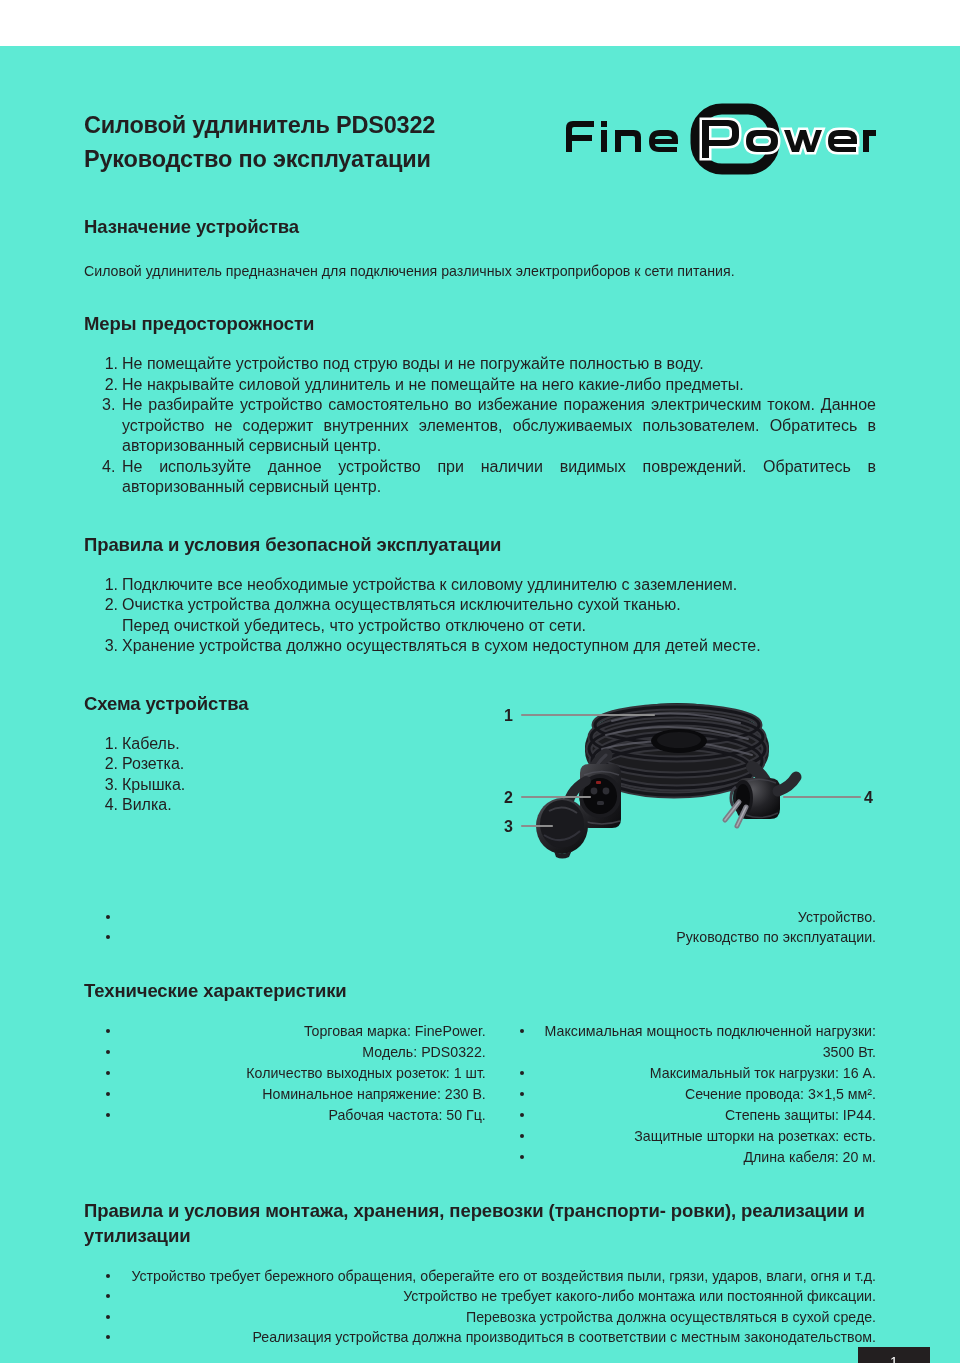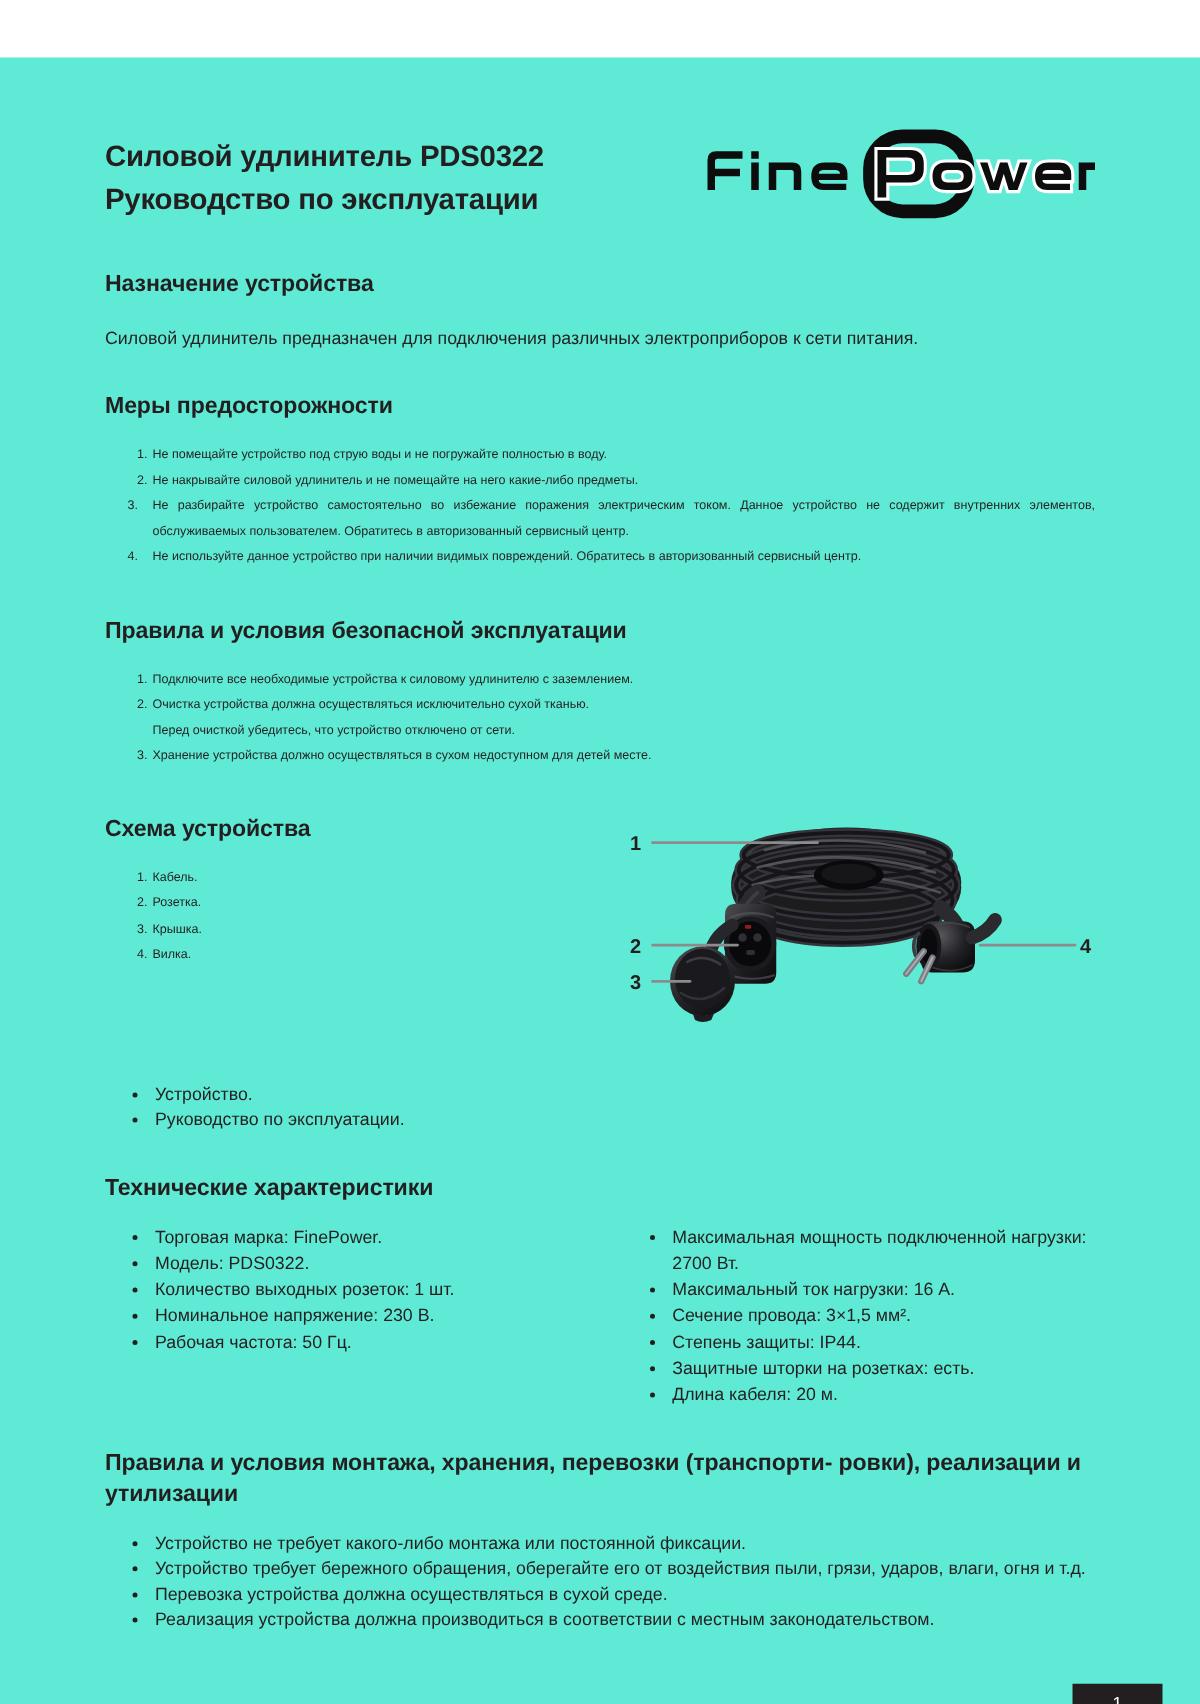--- a/index.html
+++ b/index.html
@@ -70,21 +70,21 @@
 
   
   ol.num-list {
     margin: 0;
     padding: 0 0 0 38px;
     list-style: none;
     counter-reset: li;
   }
   ol.num-list > li {
     position: relative;
-    font-size: 10px;
+    font-size: 16px;
     line-height: 20.5px;
     color: #231f20;
     counter-increment: li;
     margin: 0;
     padding-left: 0;
   }
   ol.num-list > li::before {
     content: counter(li) ".";
     position: absolute;
     left: -20px;
@@ -98,20 +98,21 @@
   }
   ol.num-list > li .cont {
     display: block;
   }
 
   
   ul.bullet-list {
     margin: 0;
     padding: 0 0 0 40px;
     list-style: none;
+    text-align: right;
   }
   ul.bullet-list > li {
     position: relative;
     font-size: 14.2px;
     line-height: 20.5px;
     color: #231f20;
   }
   ul.bullet-list > li::before {
     content: "";
     position: absolute;
@@ -404,39 +405,39 @@
         <ul class="bullet-list">
           <li>Торговая марка: FinePower.</li>
           <li>Модель: PDS0322.</li>
           <li>Количество выходных розеток: 1 шт.</li>
           <li>Номинальное напряжение: 230 В.</li>
           <li>Рабочая частота: 50 Гц.</li>
         </ul>
       </div>
       <div class="col-right">
         <ul class="bullet-list">
-          <li>Максимальная мощность подключенной нагрузки: 2700 Вт.</li>
+          <li>Максимальная мощность подключенной нагрузки: 3500 Вт.</li>
           <li>Максимальный ток нагрузки: 16 А.</li>
           <li>Сечение провода: 3×1,5 мм².</li>
           <li>Степень защиты: IP44.</li>
           <li>Защитные шторки на розетках: есть.</li>
           <li>Длина кабеля: 20 м.</li>
         </ul>
       </div>
     </div>
 
     <div class="sp-30"></div>
     <h2 class="section-title">
       <span>Правила и условия монтажа, хранения, перевозки (транспорти-</span>
       <span>ровки), реализации и утилизации</span>
     </h2>
     <div class="sp-18"></div>
     <ul class="bullet-list">
+      <li>Устройство требует бережного обращения, оберегайте его от воздействия пыли, грязи, ударов, влаги, огня и т.д.</li>
       <li>Устройство не требует какого-либо монтажа или постоянной фиксации.</li>
-      <li>Устройство требует бережного обращения, оберегайте его от воздействия пыли, грязи, ударов, влаги, огня и т.д.</li>
       <li>Перевозка устройства должна осуществляться в сухой среде.</li>
       <li>Реализация устройства должна производиться в соответствии с местным законодательством.</li>
     </ul>
 
   </div>
 
   <div class="page-badge">1</div>
 
 </div>
 

